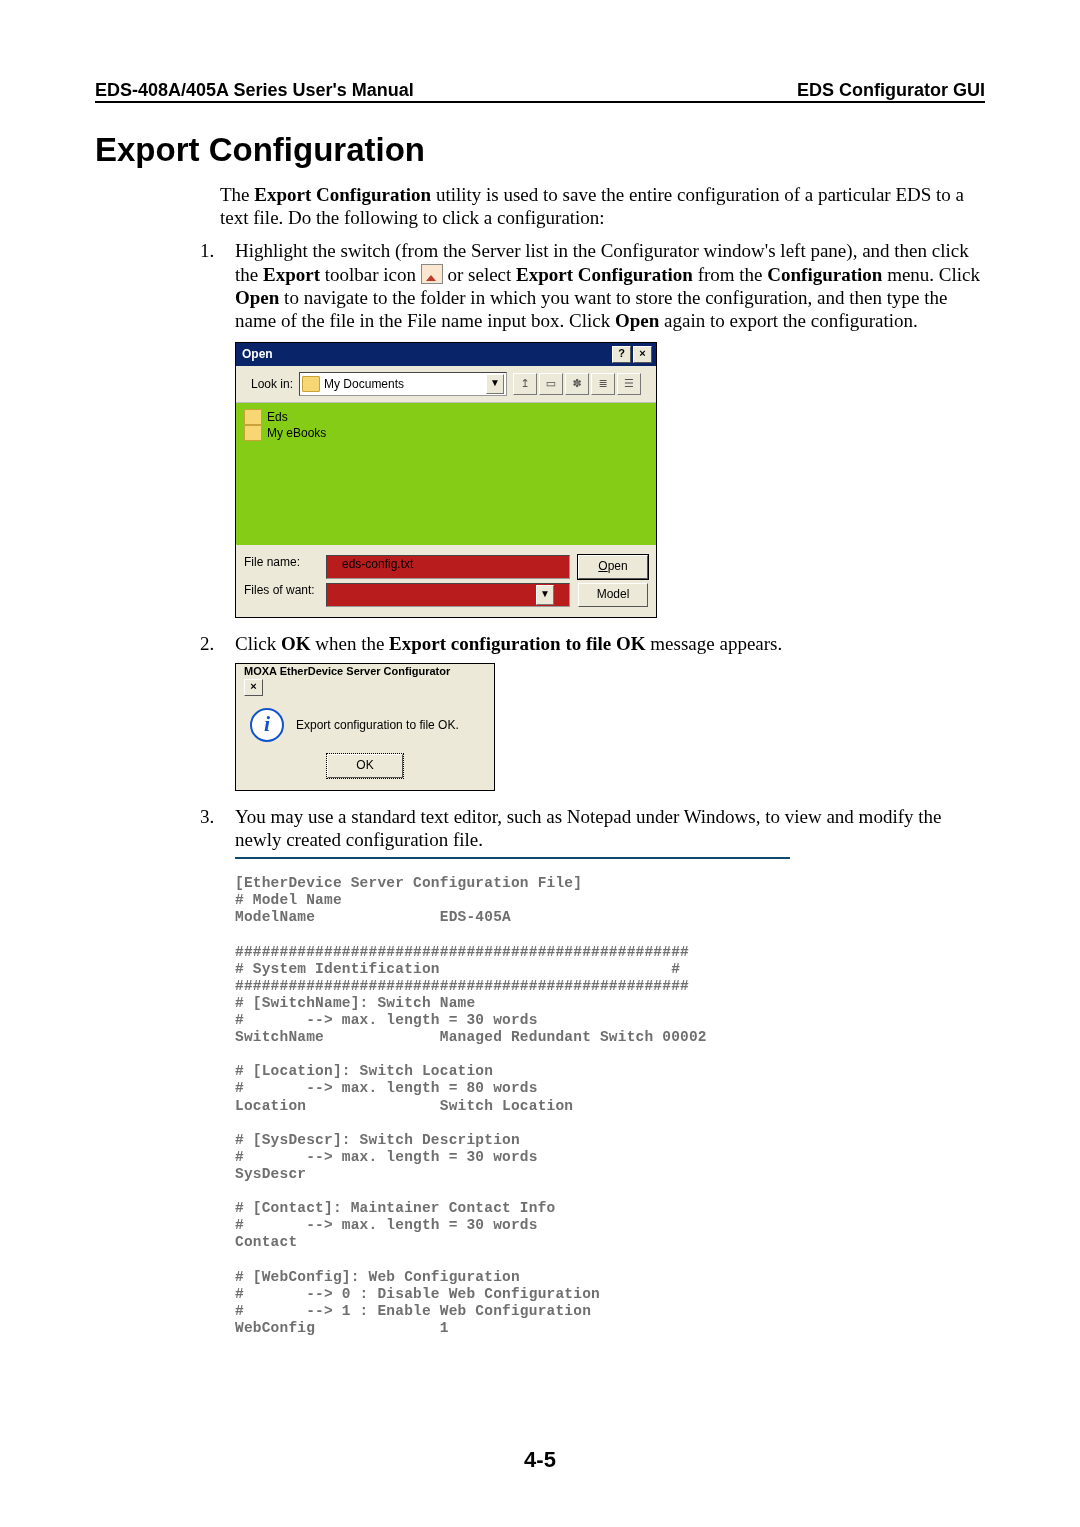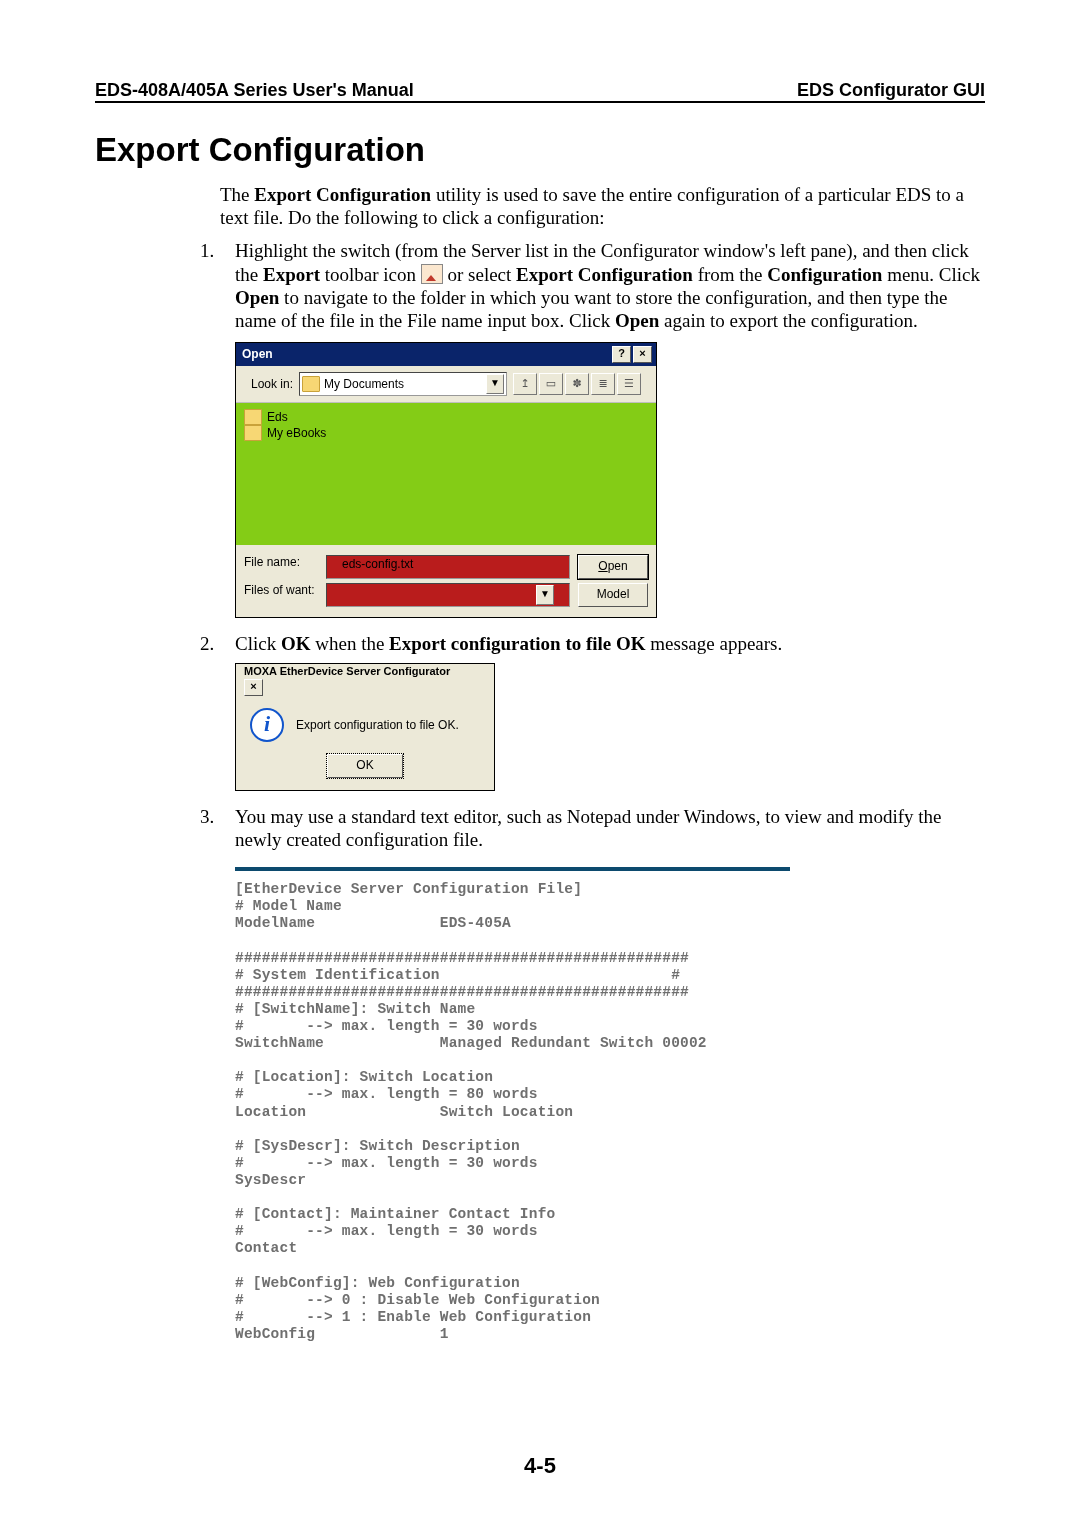--- a/index.html
+++ b/index.html
@@ -238,23 +238,23 @@
     background:var(--button-face);
     border:1px solid #fff;
     border-right-color:#555; border-bottom-color:#555;
     outline:1px dotted #000;
     display:inline-block;
     line-height:20px;
   }
 
   
   .cfg-wrap {
-    border-top:4px solid #0c4a6e;
-    margin-top:16px;
-    padding-top:10px;
+    border-top:2px solid #0c4a6e;
+    margin-top:6px;
+    padding-top:16px;
     width:555px;
   }
   pre.cfg {
     margin:0;
     font-family: "Courier New", monospace;
     font-size:14.5px;
     font-weight:bold;
     line-height:1.18;
     color: var(--config-gray);
     letter-spacing:0.2px;

